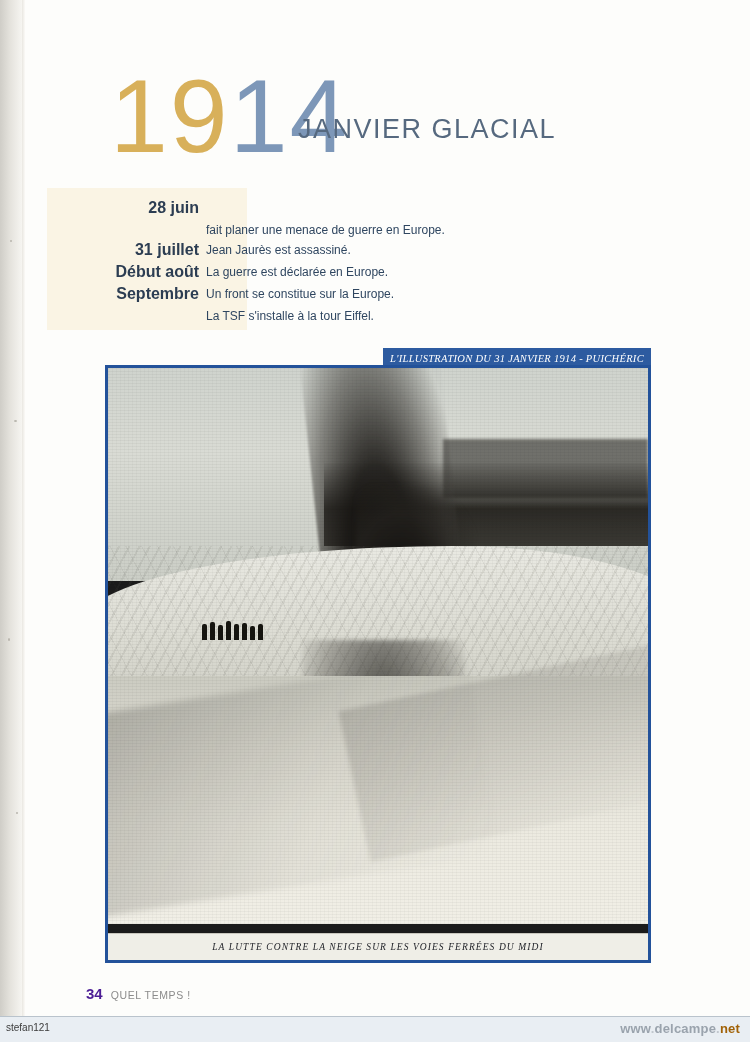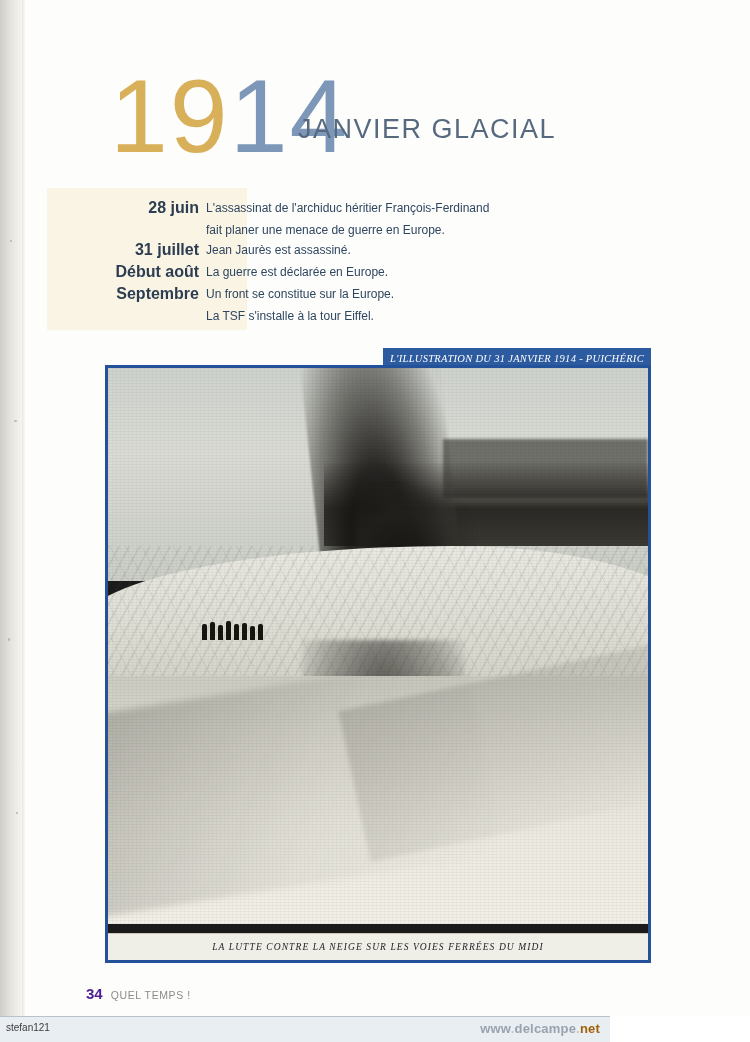--- a/index.html
+++ b/index.html
@@ -299,21 +299,21 @@
   #footer-title {
     font-size: 10.5px;
     letter-spacing: 0.6px;
     color: #8b8b8b;
   }
 
   
   #strip {
     position: absolute;
     left: 0; top: 1016px;
-    width: 610px; height: 26px;
+    width: 750px; height: 26px;
     background: #e9eef3;
     border-top: 1px solid #b9c3cc;
   }
   #strip-user {
     position: absolute;
     left: 6px; top: 5px;
     font-size: 10px;
     color: #3b3b3b;
   }
   #strip-watermark {
@@ -345,21 +345,20 @@
     </div>
     <div id="subtitle">JANVIER GLACIAL</div>
   </div>
 
   <div id="chrono">
     <div id="chrono-bg"></div>
     <div id="chrono-list">
 
       <div class="chrono-row">
         <div class="chrono-date">28 juin</div>
-        <div class="chrono-text">L'assassinat de l'archiduc héritier François-Ferdinand</div>
       </div>
       <div class="chrono-cont">fait planer une menace de guerre en Europe.</div>
 
       <div class="chrono-row">
         <div class="chrono-date">31 juillet</div>
         <div class="chrono-text">Jean Jaurès est assassiné.</div>
       </div>
 
       <div class="chrono-row">
         <div class="chrono-date">Début août</div>

